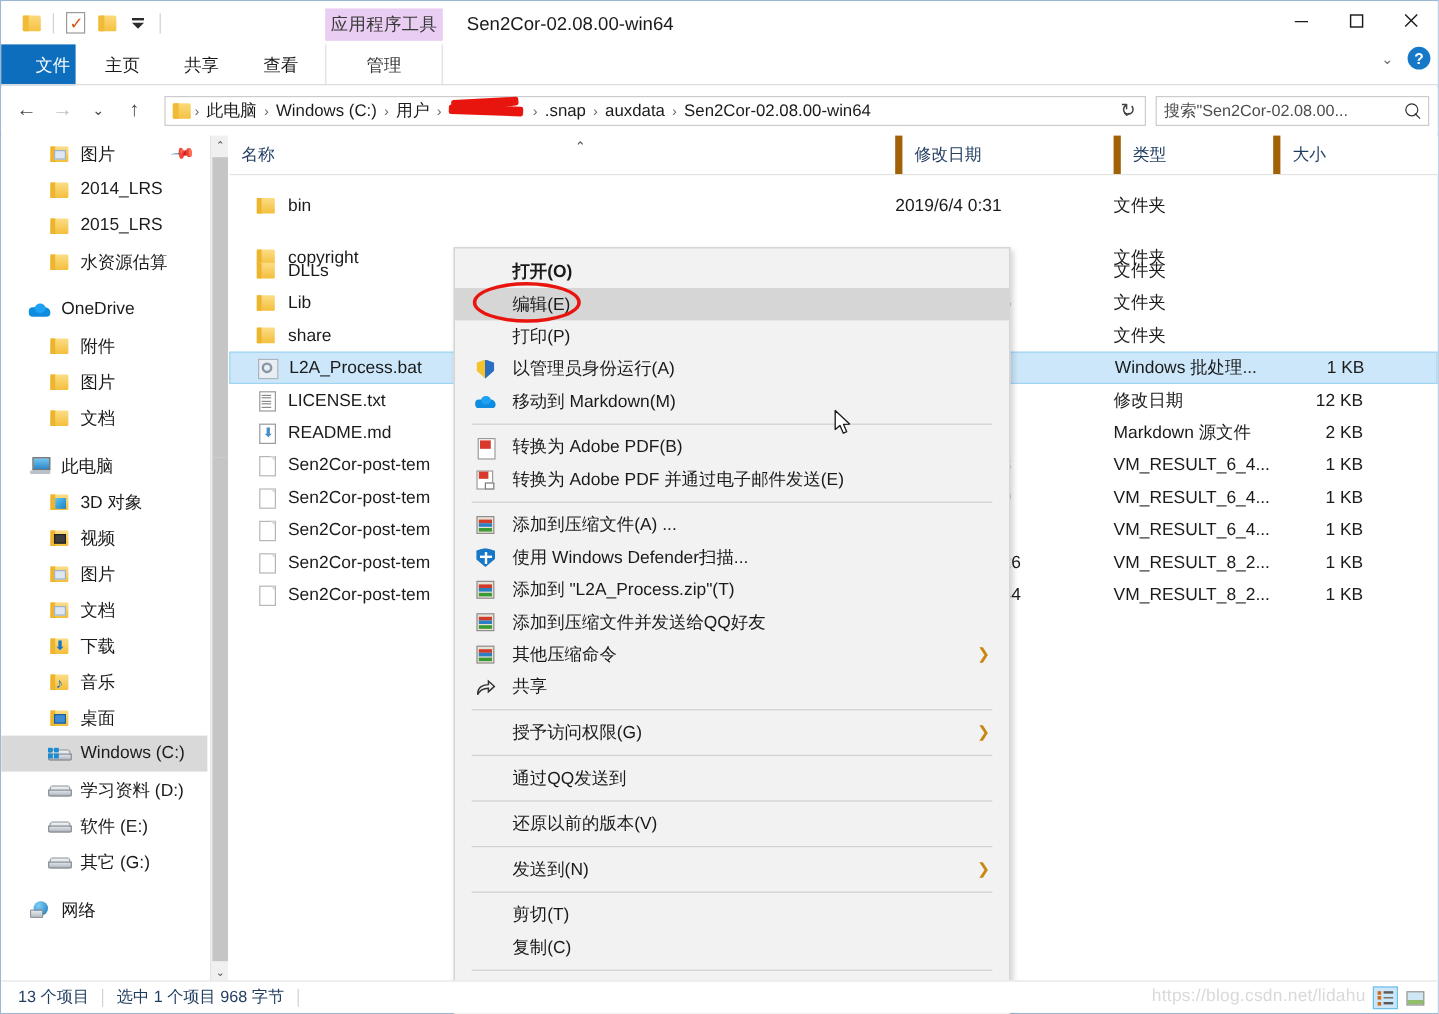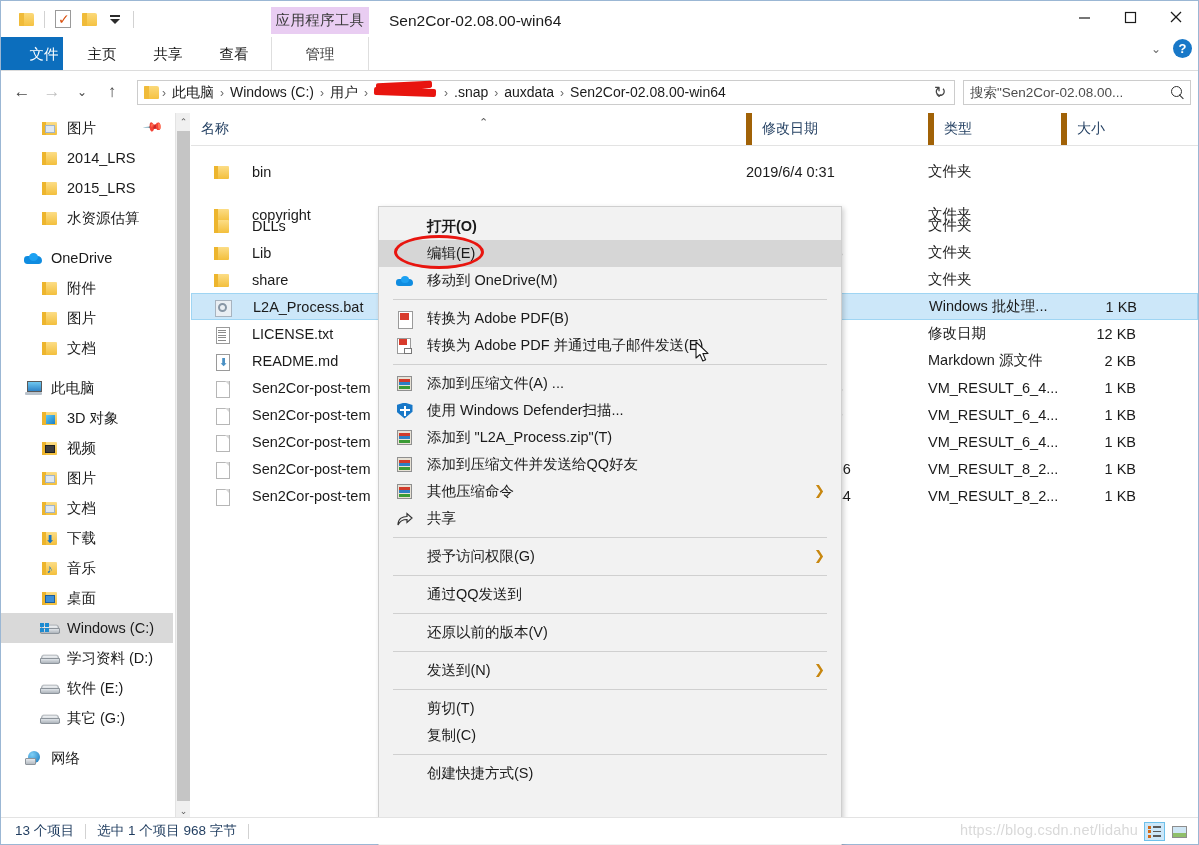--- a/index.html
+++ b/index.html
@@ -324,21 +324,21 @@
     position: absolute; left: 288px; top: 3px;
     color: #5a5a5a; font-size: 11px;
   }
   .filerow {
     position: absolute; left: 0; width: 1007px; height: 27px;
     display: flex; align-items: center;
     font-size: 14.5px; color: #1b1b1b;
   }
   .filerow.sel { background: #cce7f9; border: 1px solid #9fd5f3; }
   .cell-name {
-    position: absolute; left: 22px; display: flex; align-items: flex-end; gap: 22px;
+    position: absolute; left: 22px; display: flex; align-items: flex-start; gap: 10px;
     white-space: nowrap;
   }
   .cell-date { position: absolute; left: 555px; color: #1b1b1b; }
   .cell-type { position: absolute; left: 737px; color: #1b1b1b; }
   .cell-size { position: absolute; left: 870px; width: 75px; text-align: right; color: #1b1b1b; }
 
   .f-ico { width: 17px; height: 15px; position: relative; flex: 0 0 17px; }
   .f-folder::before {
     content:""; position:absolute; left:1px; top:1px; width:15px; height:13px;
     background: linear-gradient(180deg,#fcdd86 0%, #f3bf3c 100%); border-radius:1px;
@@ -951,27 +951,34 @@
   </div>
 
   <div class="ctxmenu">
 
     <div class="mi bold" style="margin-top:6px;">打开(O)</div>
 
     <div class="mi hl">
       <span>编辑(E)</span>
     </div>
 
-
+    <div class="mi">打印(P)</div>
+
+    <div class="mi">
+      <span class="mico">
+          <span class="ic-shield-uac"></span>
+        </span>
+      <span>以管理员身份运行(A)</span>
+    </div>
 
     <div class="mi">
       <span class="mico">
           <span class="ic-onedrive"></span>
         </span>
-      <span>移动到 OneDrive(M)</span>
+      <span>移动到 Markdown(M)</span>
     </div>
 
     <div class="msep"></div>
 
     <div class="mi">
       <span class="mico">
           <span class="ic-pdf"></span>
         </span>
       <span>转换为 Adobe PDF(B)</span>
     </div>

